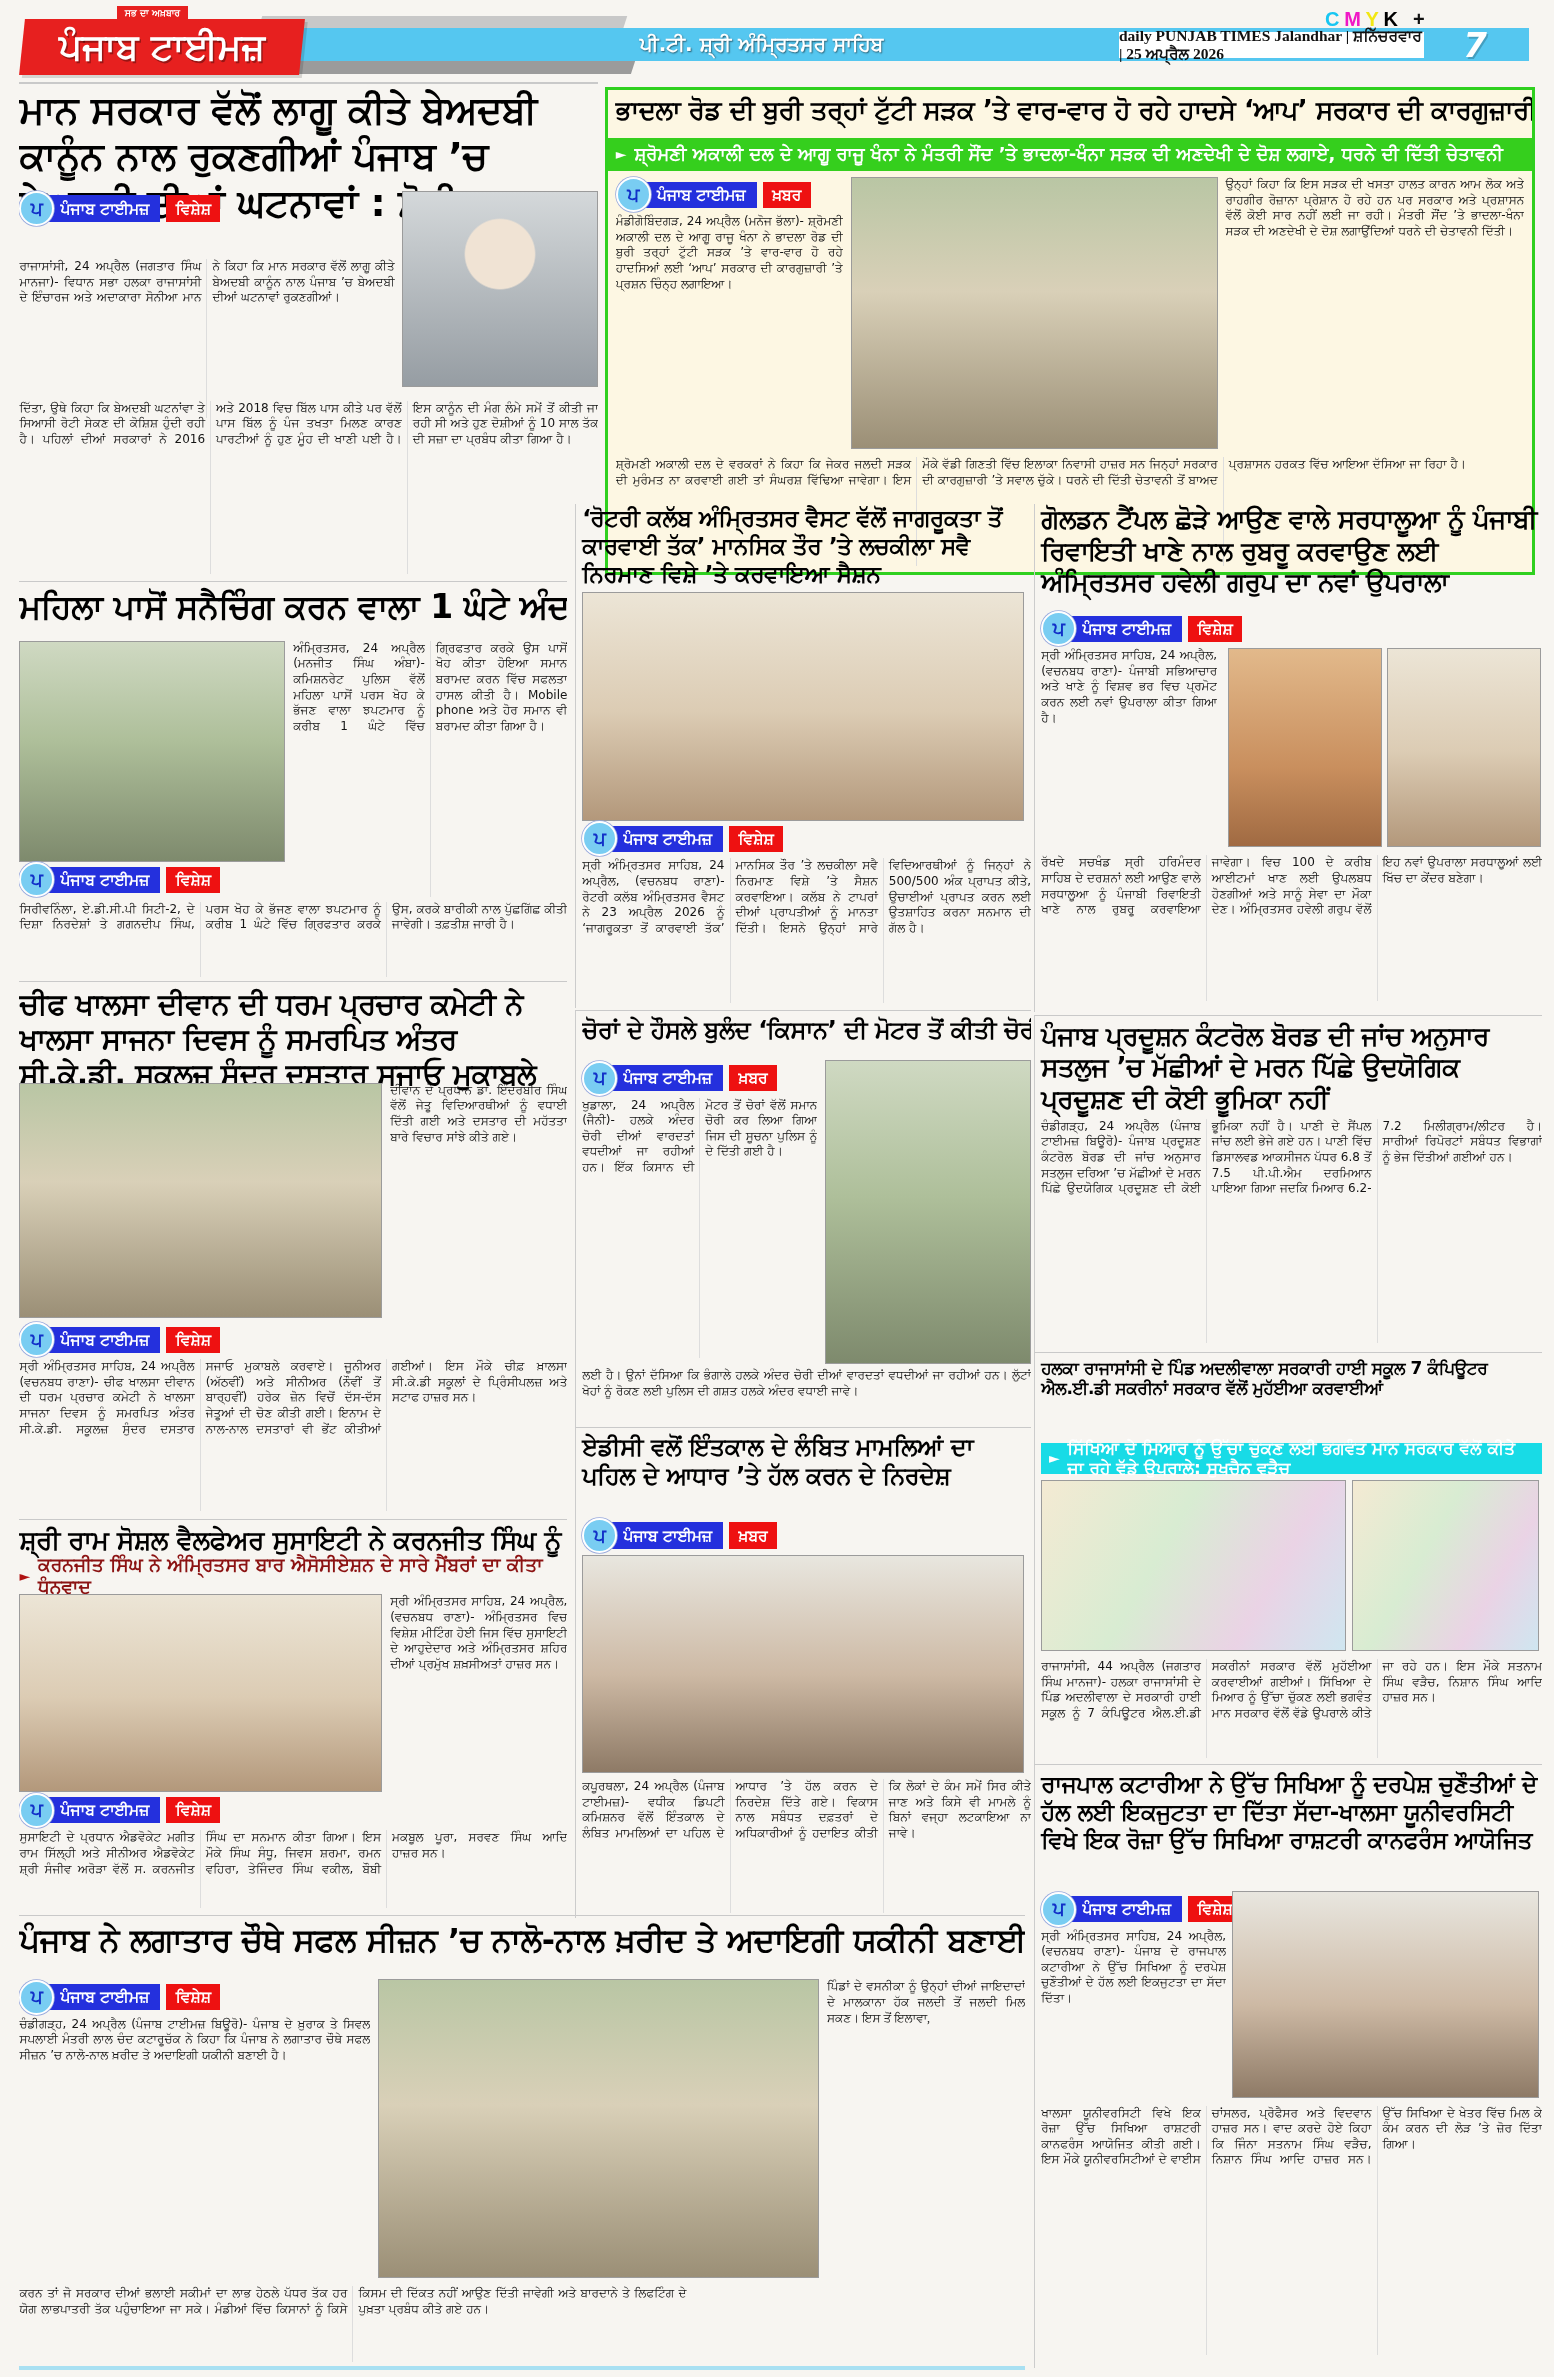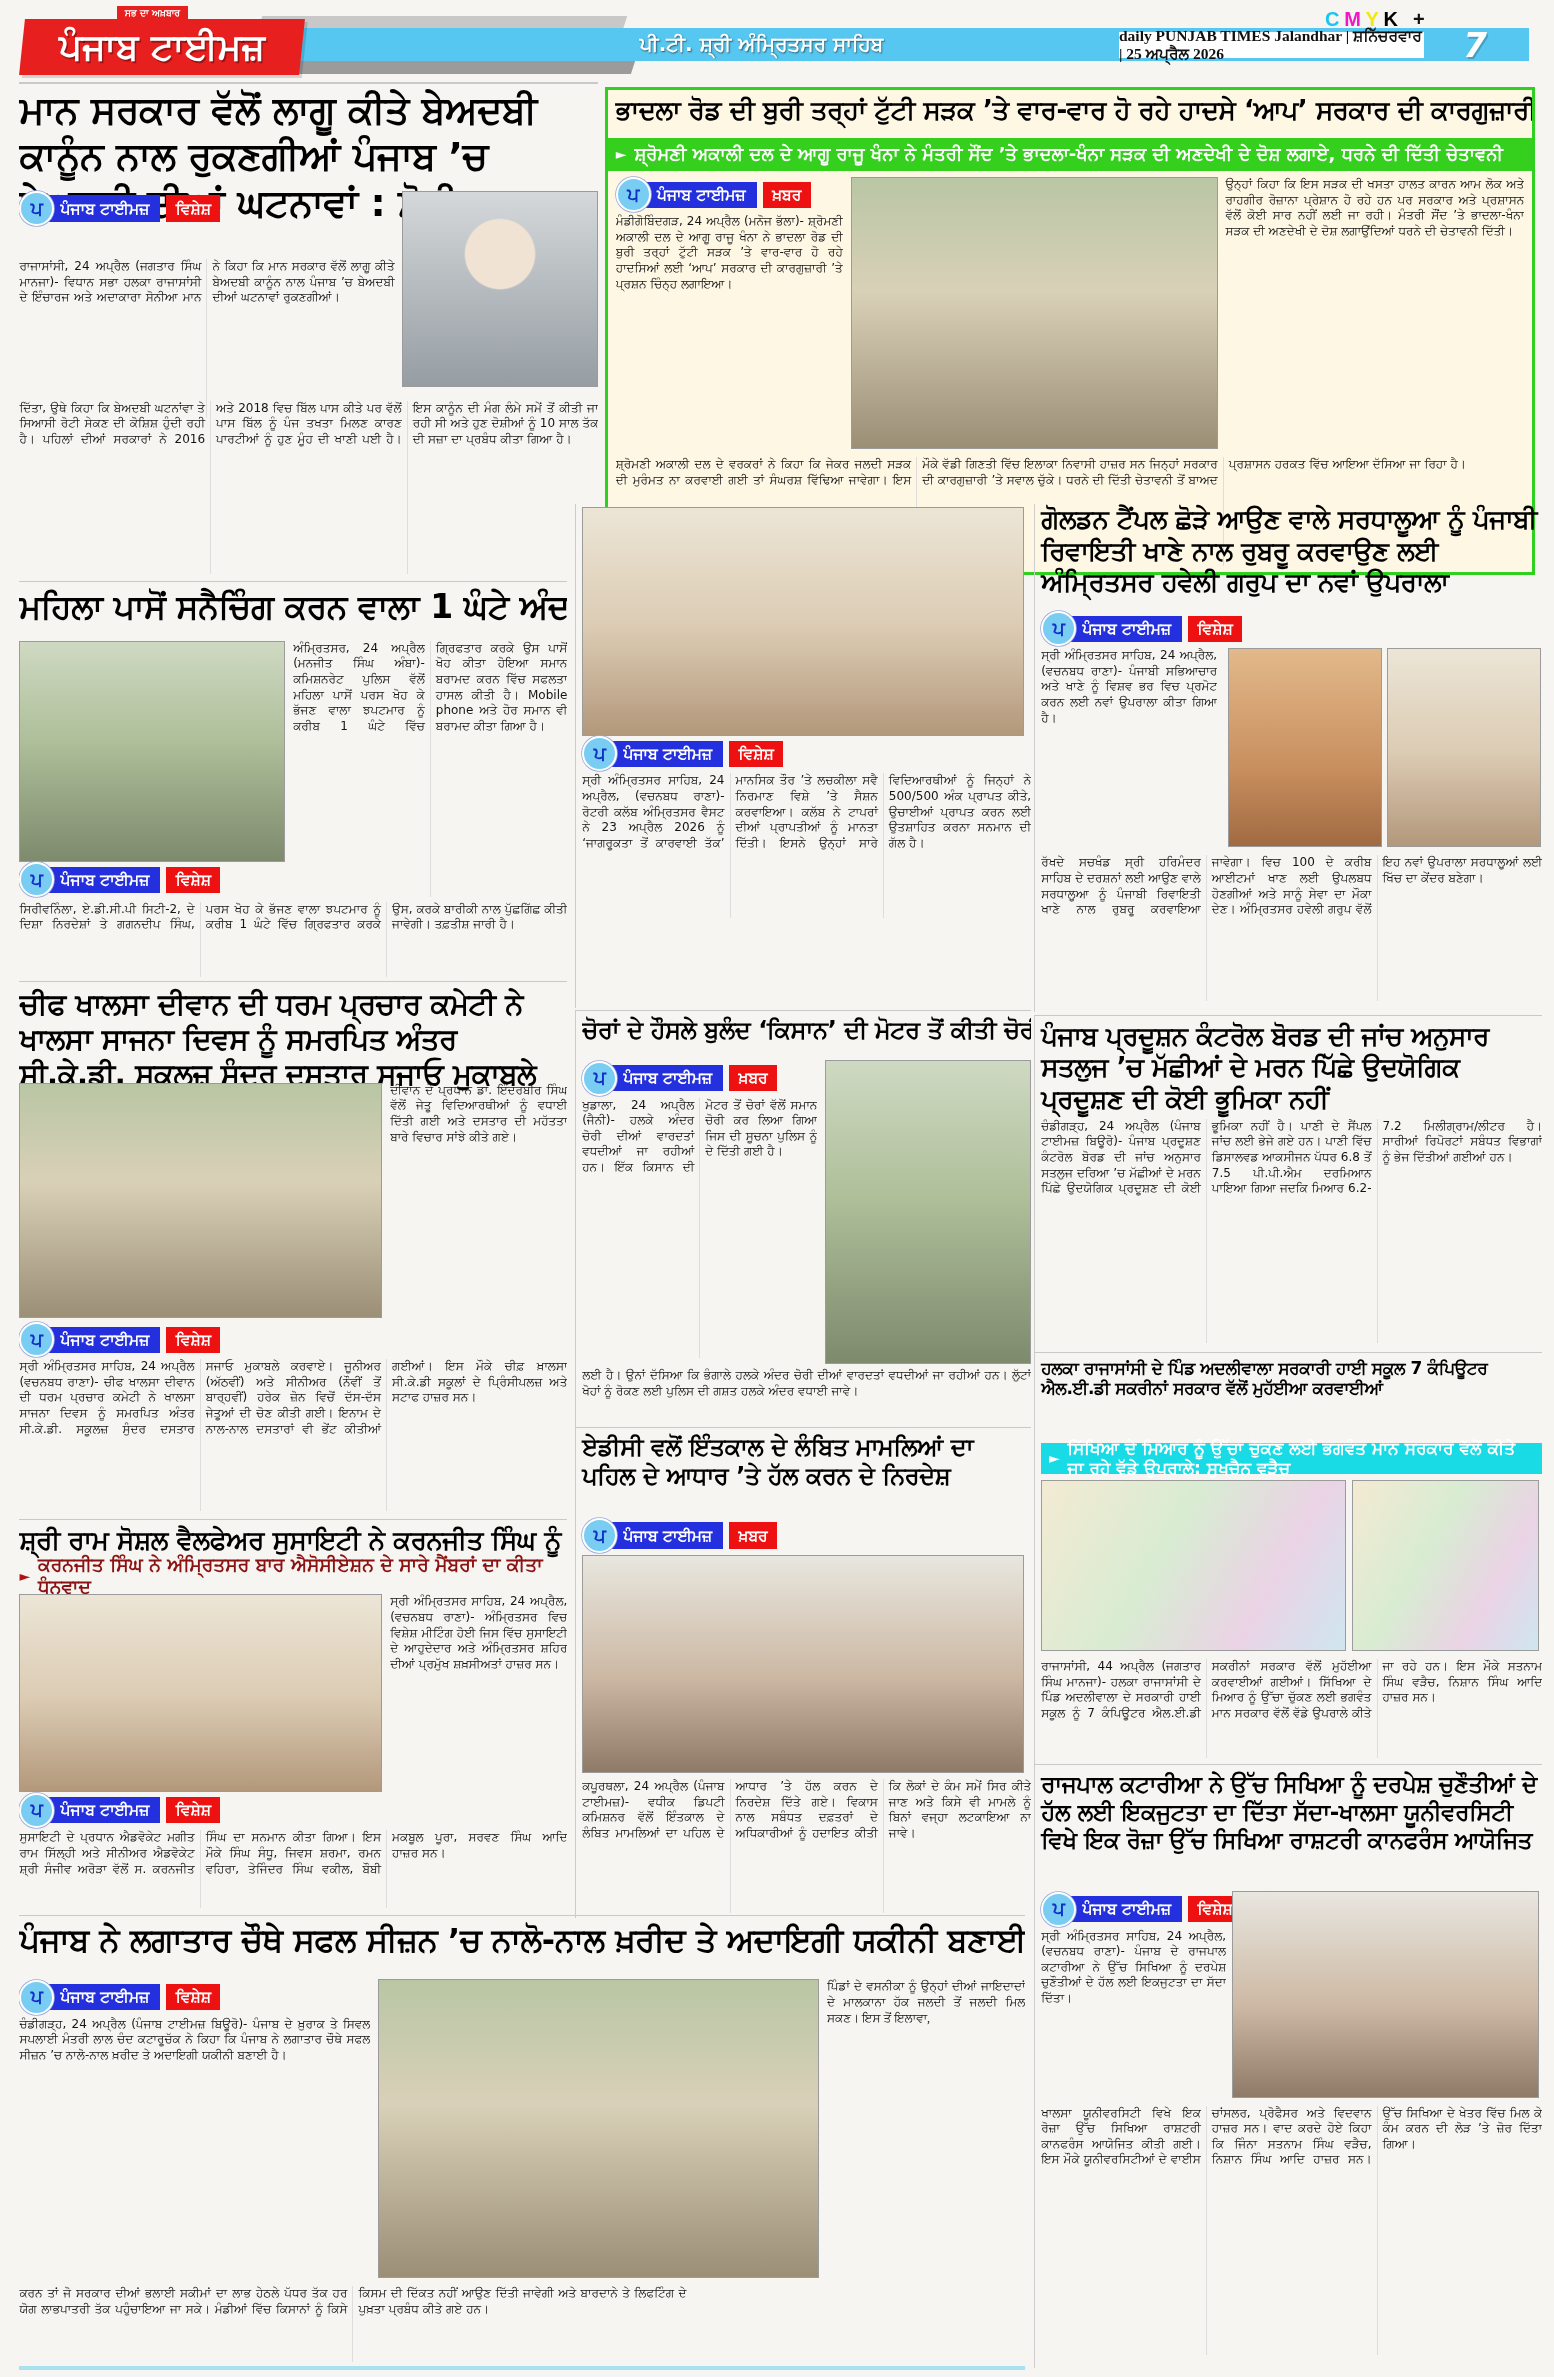--- a/index.html
+++ b/index.html
@@ -177,20 +177,21 @@
         </div>
         <div class="body" style="height:256px;">ਚੰਡੀਗੜ੍ਹ, 24 ਅਪ੍ਰੈਲ (ਪੰਜਾਬ ਟਾਈਮਜ਼ ਬਿਊਰੋ)- ਪੰਜਾਬ ਦੇ ਖ਼ੁਰਾਕ ਤੇ ਸਿਵਲ ਸਪਲਾਈ ਮੰਤਰੀ ਲਾਲ ਚੰਦ ਕਟਾਰੂਚੱਕ ਨੇ ਕਿਹਾ ਕਿ ਪੰਜਾਬ ਨੇ ਲਗਾਤਾਰ ਚੌਥੇ ਸਫਲ ਸੀਜ਼ਨ ’ਚ ਨਾਲੋ-ਨਾਲ ਖ਼ਰੀਦ ਤੇ ਅਦਾਇਗੀ ਯਕੀਨੀ ਬਣਾਈ ਹੈ।</div>
       </div>
       <div class="photo ph-a" style="width:439px;height:297px;"></div>
       <div class="body" style="flex:1;margin-left:7.8px;height:297px;font-family:Liberation Serif, serif;">ਪਿੰਡਾਂ ਦੇ ਵਸਨੀਕਾ ਨੂੰ ਉਨ੍ਹਾਂ ਦੀਆਂ ਜਾਇਦਾਦਾਂ ਦੇ ਮਾਲਕਾਨਾ ਹੱਕ ਜਲਦੀ ਤੋਂ ਜਲਦੀ ਮਿਲ ਸਕਣ। ਇਸ ਤੋਂ ਇਲਾਵਾ,</div>
     </div>
     <div class="body cols3" style="height:76px;margin-top:4.7px;">ਕਰਨ ਤਾਂ ਜੋ ਸਰਕਾਰ ਦੀਆਂ ਭਲਾਈ ਸਕੀਮਾਂ ਦਾ ਲਾਭ ਹੇਠਲੇ ਪੱਧਰ ਤੱਕ ਹਰ ਯੋਗ ਲਾਭਪਾਤਰੀ ਤੱਕ ਪਹੁੰਚਾਇਆ ਜਾ ਸਕੇ। ਮੰਡੀਆਂ ਵਿੱਚ ਕਿਸਾਨਾਂ ਨੂੰ ਕਿਸੇ ਕਿਸਮ ਦੀ ਦਿੱਕਤ ਨਹੀਂ ਆਉਣ ਦਿੱਤੀ ਜਾਵੇਗੀ ਅਤੇ ਬਾਰਦਾਨੇ ਤੇ ਲਿਫਟਿੰਗ ਦੇ ਪੁਖ਼ਤਾ ਪ੍ਰਬੰਧ ਕੀਤੇ ਗਏ ਹਨ।</div>
   </div>
 
   <div class="art rule-l" style="left:575px;top:504px;width:449px;height:504px;">
+    <div class="hl" style="font-size:23px;height:85px;">‘ਰੋਟਰੀ ਕਲੱਬ ਅੰਮ੍ਰਿਤਸਰ ਵੈਸਟ ਵੱਲੋਂ ਜਾਗਰੂਕਤਾ ਤੋਂ ਕਾਰਵਾਈ ਤੱਕ’ ਮਾਨਸਿਕ ਤੌਰ ’ਤੇ ਲਚਕੀਲਾ ਸਵੈ ਨਿਰਮਾਣ ਵਿਸ਼ੇ ’ਤੇ ਕਰਵਾਇਆ ਸੈਸ਼ਨ</div>
     <div class="photo ph-b" style="width:440px;height:227px;margin-top:3.1px;"></div>
     <div class="badge">
       <span class="bcirc">ਪ</span>
       <span class="bbrand">ਪੰਜਾਬ ਟਾਈਮਜ਼</span>
       <span class="blabel">ਵਿਸ਼ੇਸ਼</span>
     </div>
     <div class="body cols3" style="height:145px;">ਸ੍ਰੀ ਅੰਮ੍ਰਿਤਸਰ ਸਾਹਿਬ, 24 ਅਪ੍ਰੈਲ, (ਵਚਨਬਧ ਰਾਣਾ)- ਰੋਟਰੀ ਕਲੱਬ ਅੰਮ੍ਰਿਤਸਰ ਵੈਸਟ ਨੇ 23 ਅਪ੍ਰੈਲ 2026 ਨੂੰ ‘ਜਾਗਰੂਕਤਾ ਤੋਂ ਕਾਰਵਾਈ ਤੱਕ’ ਮਾਨਸਿਕ ਤੌਰ ’ਤੇ ਲਚਕੀਲਾ ਸਵੈ ਨਿਰਮਾਣ ਵਿਸ਼ੇ ’ਤੇ ਸੈਸ਼ਨ ਕਰਵਾਇਆ। ਕਲੱਬ ਨੇ ਟਾਪਰਾਂ ਦੀਆਂ ਪ੍ਰਾਪਤੀਆਂ ਨੂੰ ਮਾਨਤਾ ਦਿੱਤੀ। ਇਸਨੇ ਉਨ੍ਹਾਂ ਸਾਰੇ ਵਿਦਿਆਰਥੀਆਂ ਨੂੰ ਜਿਨ੍ਹਾਂ ਨੇ 500/500 ਅੰਕ ਪ੍ਰਾਪਤ ਕੀਤੇ, ਉਚਾਈਆਂ ਪ੍ਰਾਪਤ ਕਰਨ ਲਈ ਉਤਸ਼ਾਹਿਤ ਕਰਨਾ ਸਨਮਾਨ ਦੀ ਗੱਲ ਹੈ।</div>
   </div>
 
   <div class="art rule-l rule-t" style="left:575px;top:1010px;width:449px;height:413px;">

